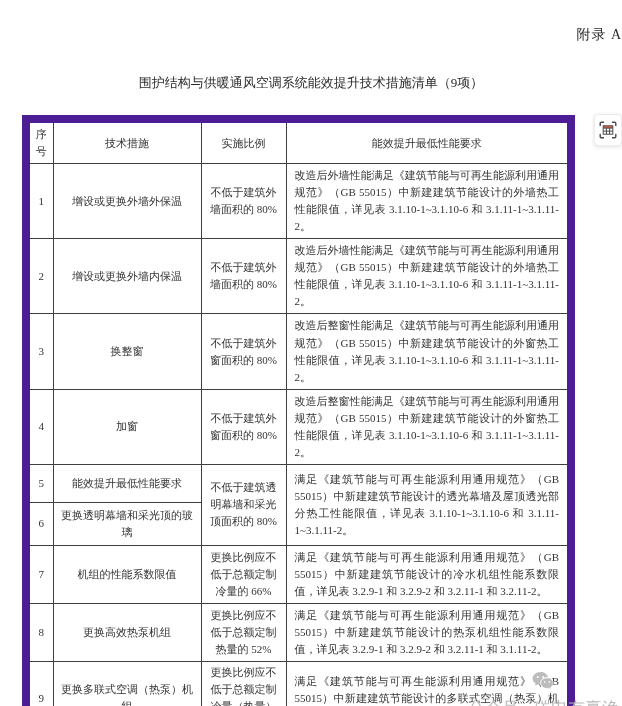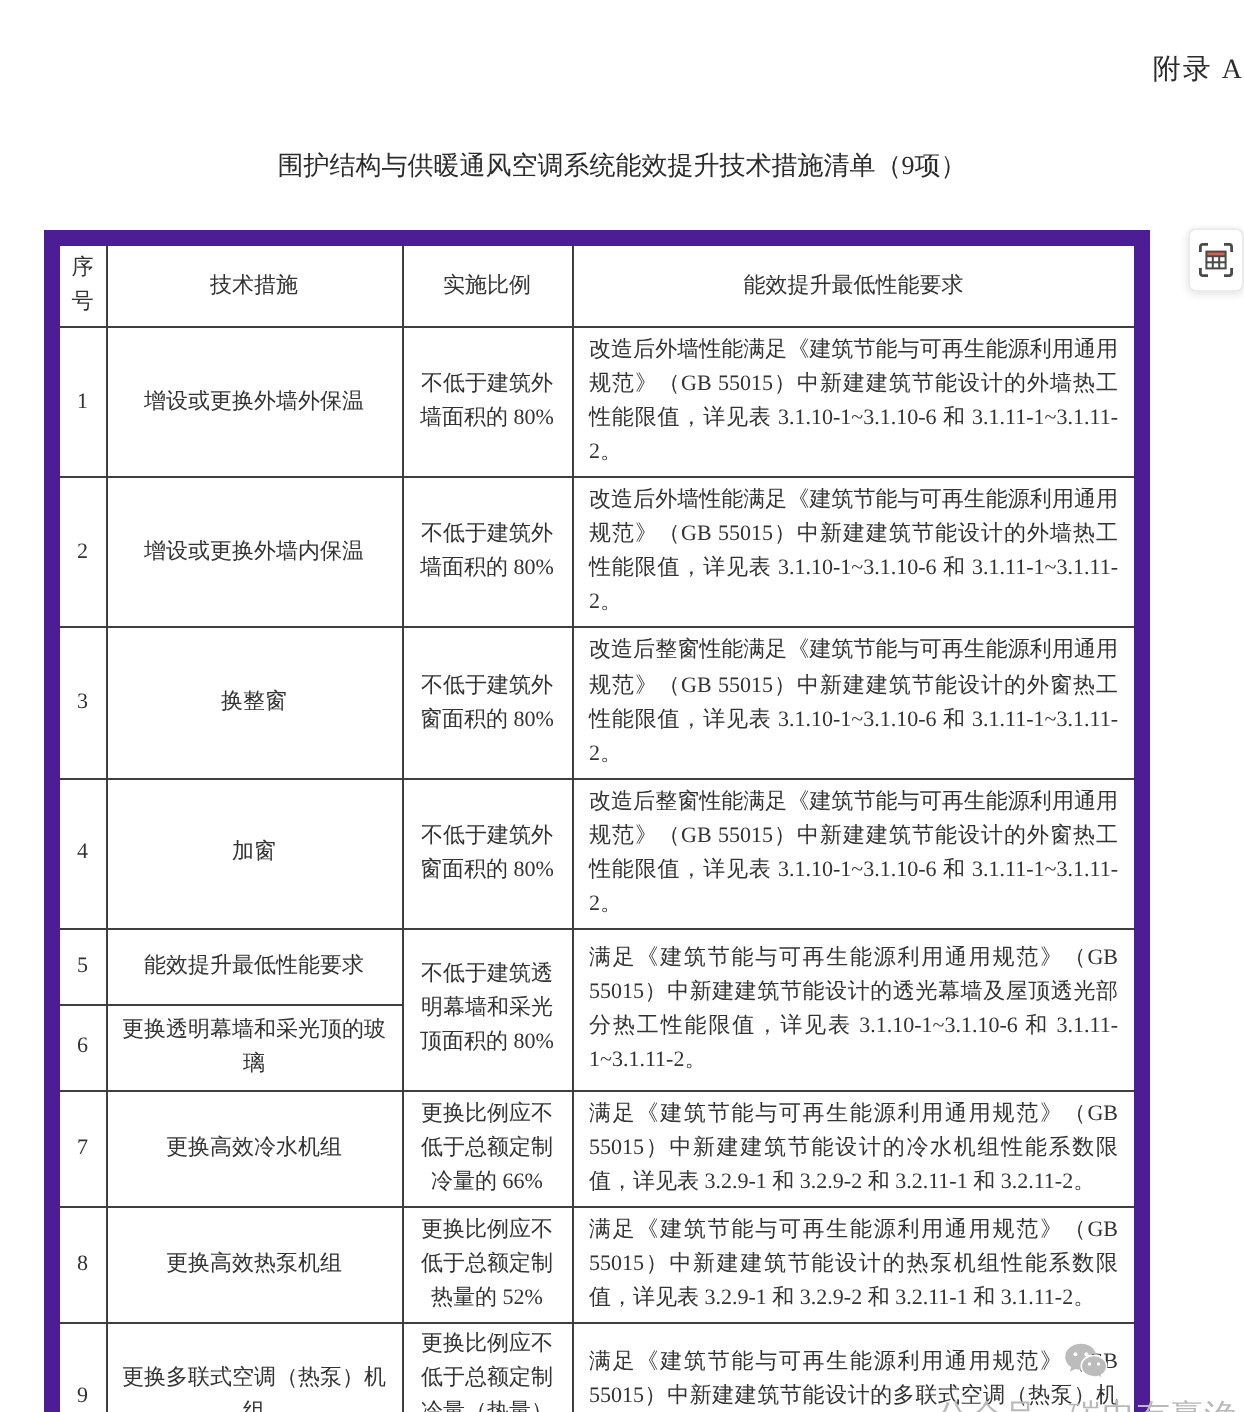--- a/index.html
+++ b/index.html
@@ -164,21 +164,21 @@
       <td class="cell-measure">能效提升最低性能要求</td>
       <td class="cell-ratio" rowspan="2">不低于建筑透明幕墙和采光顶面积的 80%</td>
       <td class="cell-req" rowspan="2">满足《建筑节能与可再生能源利用通用规范》（GB 55015）中新建建筑节能设计的透光幕墙及屋顶透光部分热工性能限值，详见表 3.1.10-1~3.1.10-6 和 3.1.11-1~3.1.11-2。</td>
     </tr>
     <tr style="height:43px">
       <td class="cell-no">6</td>
       <td class="cell-measure">更换透明幕墙和采光顶的玻璃</td>
     </tr>
     <tr style="height:56px">
       <td class="cell-no">7</td>
-      <td class="cell-measure">更换高效冷水机组</td>
+      <td class="cell-measure">机组的性能系数限值</td>
       <td class="cell-ratio">更换比例应不低于总额定制冷量的 66%</td>
       <td class="cell-req">满足《建筑节能与可再生能源利用通用规范》（GB 55015）中新建建筑节能设计的冷水机组性能系数限值，详见表 3.2.9-1 和 3.2.9-2 和 3.2.11-1 和 3.2.11-2。</td>
     </tr>
     <tr style="height:57px">
       <td class="cell-no">8</td>
       <td class="cell-measure">更换高效热泵机组</td>
       <td class="cell-ratio">更换比例应不低于总额定制热量的 52%</td>
       <td class="cell-req">满足《建筑节能与可再生能源利用通用规范》（GB 55015）中新建建筑节能设计的热泵机组性能系数限值，详见表 3.2.9-1 和 3.2.9-2 和 3.2.11-1 和 3.1.11-2。</td>
     </tr>
     <tr style="height:75px">

